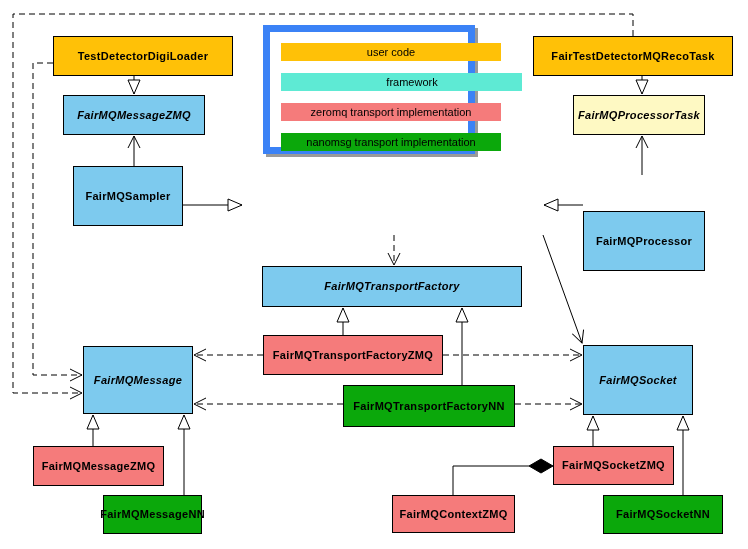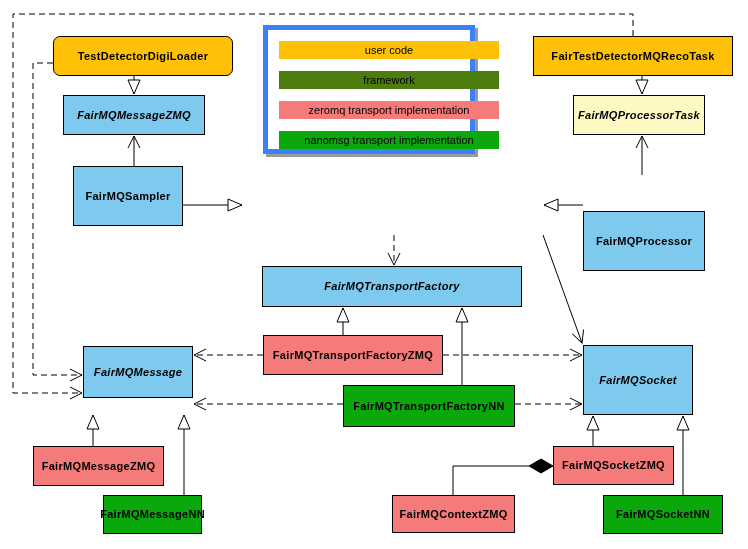--- a/index.html
+++ b/index.html
@@ -10,21 +10,21 @@
   #wires{position:absolute;left:0;top:0;width:748px;height:549px;}
   .node{
     position:absolute;box-sizing:border-box;border:1px solid #000;
     display:flex;align-items:center;justify-content:center;text-align:center;
     font-size:11px;font-weight:bold;color:#000;letter-spacing:0.3px;line-height:1.1;
     padding:0 3px;
   }
   .abstract{font-style:italic;}
   #legend{
     position:absolute;left:263px;top:25px;width:212px;height:129px;box-sizing:border-box;
-    background:#fff;border:5px solid #3b82f6;box-shadow:3px 3px 0 #9a9a9a;
+    background:#fff;border:7px solid #3b82f6;box-shadow:3px 3px 0 #9a9a9a;
   }
   .legend-row{
     position:absolute;left:11px;width:220px;height:18px;
     display:flex;align-items:center;justify-content:center;
     font-size:11px;font-weight:normal;color:#000;
   }
   line,polyline,path.edge{stroke:#000;stroke-width:1;fill:none;}
   .dashed{stroke-dasharray:6,4;}
 </style>
 </head>
@@ -68,41 +68,41 @@
     <line class="dashed" x1="515" y1="404" x2="582" y2="404" marker-end="url(#vee)"></line>
 
     <polyline points="453,495 453,466 529,466"></polyline>
     <polygon points="553,466 541,459 529,466 541,473" fill="#000" stroke="#000"></polygon>
   </svg>
 
   <div id="legend">
     <div class="legend-row" style="top: 11px; background: rgb(255, 193, 7);">
       <span>user code</span>
     </div>
-    <div class="legend-row" style="top: 41px; background: #4d7c0f;">
+    <div class="legend-row" style="top: 41px; background: #5eead4; padding-left: 21px;">
       <span>framework</span>
     </div>
     <div class="legend-row" style="top: 71px; background: rgb(245, 123, 123);">
       <span>zeromq transport implementation</span>
     </div>
     <div class="legend-row" style="top: 101px; background: rgb(11, 168, 11);">
       <span>nanomsg transport implementation</span>
     </div>
   </div>
 
-  <div class="node" style="left: 53px; top: 36px; width: 180px; height: 40px; background: rgb(255, 193, 7); border-radius: 7px;">TestDetectorDigiLoader</div>
+  <div class="node" style="left: 53px; top: 36px; width: 180px; height: 40px; background: rgb(255, 193, 7);">TestDetectorDigiLoader</div>
   <div class="node" style="left: 533px; top: 36px; width: 200px; height: 40px; background: rgb(255, 193, 7);">FairTestDetectorMQRecoTask</div>
   <div class="node abstract" style="left: 63px; top: 95px; width: 142px; height: 40px; background: rgb(125, 202, 238);">FairMQMessageZMQ</div>
   <div class="node abstract" style="left: 573px; top: 95px; width: 132px; height: 40px; background: #fef9c3;">FairMQProcessorTask</div>
   <div class="node" style="left: 73px; top: 166px; width: 110px; height: 60px; background: rgb(125, 202, 238);">FairMQSampler</div>
   <div class="node" style="left: 583px; top: 175px; width: 122px; height: 60px; background: rgb(125, 202, 238); margin-top: 36px;">FairMQProcessor</div>
   <div class="node abstract" style="left: 262px; top: 266px; width: 260px; height: 41px; background: rgb(125, 202, 238);">FairMQTransportFactory</div>
   <div class="node" style="left: 263px; top: 335px; width: 180px; height: 40px; background: rgb(245, 123, 123);">FairMQTransportFactoryZMQ</div>
   <div class="node" style="left: 343px; top: 385px; width: 172px; height: 42px; background: rgb(11, 168, 11);">FairMQTransportFactoryNN</div>
-  <div class="node abstract" style="left: 83px; top: 346px; width: 110px; height: 52px; background: rgb(125, 202, 238);">FairMQMessage</div>
+  <div class="node abstract" style="left: 83px; top: 346px; width: 110px; height: 68px; background: rgb(125, 202, 238);">FairMQMessage</div>
   <div class="node abstract" style="left: 583px; top: 345px; width: 110px; height: 70px; background: rgb(125, 202, 238);">FairMQSocket</div>
   <div class="node" style="left: 33px; top: 446px; width: 131px; height: 40px; background: rgb(245, 123, 123);">FairMQMessageZMQ</div>
   <div class="node" style="left: 103px; top: 495px; width: 99px; height: 39px; background: rgb(11, 168, 11);">FairMQMessageNN</div>
   <div class="node" style="left: 553px; top: 446px; width: 121px; height: 39px; background: rgb(245, 123, 123);">FairMQSocketZMQ</div>
   <div class="node" style="left: 603px; top: 495px; width: 120px; height: 39px; background: rgb(11, 168, 11);">FairMQSocketNN</div>
   <div class="node" style="left: 392px; top: 495px; width: 123px; height: 38px; background: rgb(245, 123, 123);">FairMQContextZMQ</div>
 
 </div>
 
 </body></html>

